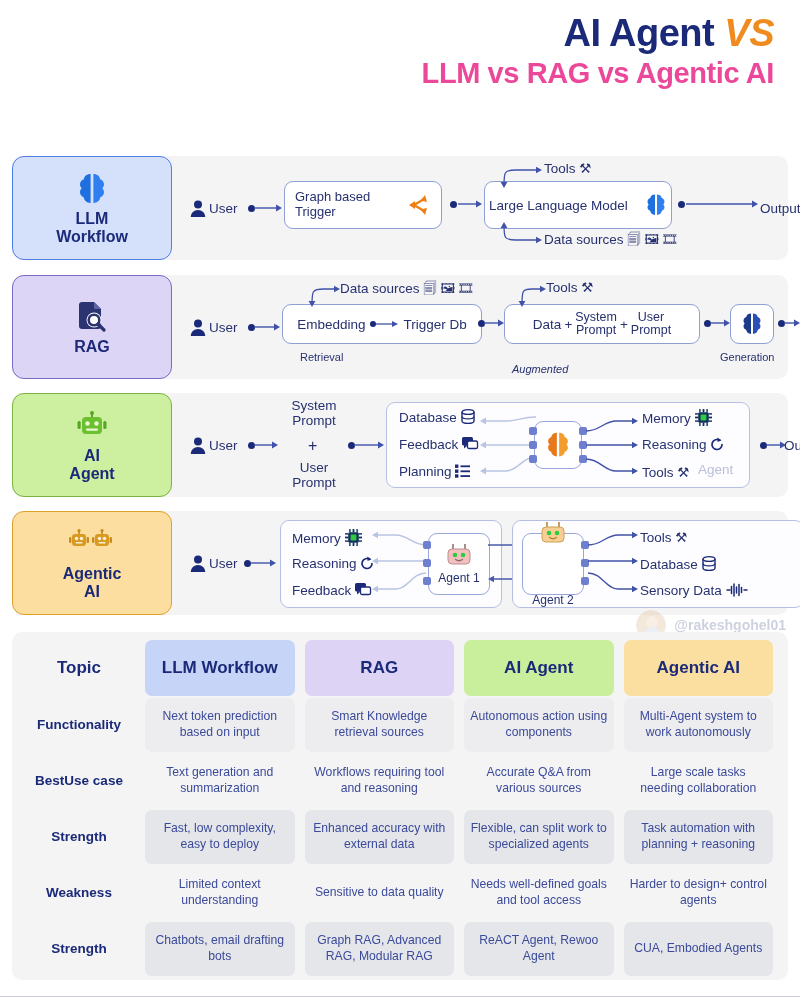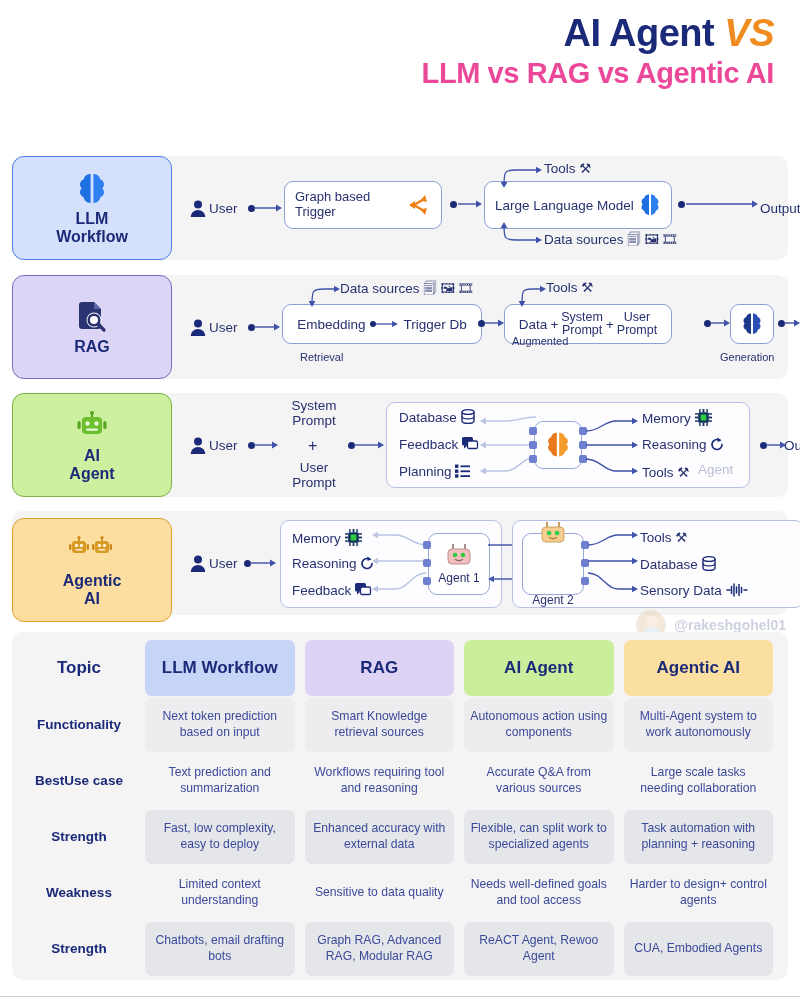--- a/index.html
+++ b/index.html
@@ -31,21 +31,21 @@
   .cat {
     position:absolute; left:0; top:0; width:160px; height:104px;
     border-radius:12px; display:flex; flex-direction:column;
     align-items:center; justify-content:center; gap:3px;
   }
   .cat .cat-label { font-size:16px; font-weight:800; color:#1b2a78; text-align:center; line-height:1.08; }
   .cat .cat-icon { height:36px; display:flex; align-items:center; justify-content:center; }
   .cat-llm { background:#d5e0fb; border:1.6px solid #4f7fe8; }
   .cat-rag { background:#ddd5f6; border:1.6px solid #7b6bc7; }
   .cat-agent { background:#ccefa0; border:1.6px solid #7cb342; }
-  .cat-agentic { background:#fcdfa0; border:1.6px solid #e0a02c;margin-top:7px; }
+  .cat-agentic { background:#fcdfa0; border:1.6px solid #e0a02c; }
 
   .flow { position:absolute; left:170px; top:0; right:0; height:104px; }
 
   
   .dt { font-size:13.5px; color:#27316f; white-space:nowrap; }
   .abs { position:absolute; }
 
   .nodebox {
     position:absolute; background:#fff; border:1.4px solid #8f9fd4;
     border-radius:9px; display:flex; align-items:center; justify-content:center;
@@ -141,21 +141,21 @@
             </svg>
         </span>
       </div>
 
       <div class="dot" style="left:268px; top:45px;"></div>
       <svg class="abs" style="left:276px; top:41px;" width="26" height="16">
           <line x1="0" y1="7" x2="18" y2="7" stroke="#3f51a8" stroke-width="1.4"></line>
           <path d="M18 3.5 L24 7 L18 10.5z" fill="#3f51a8"></path>
         </svg>
 
-      <div class="nodebox" style="left:302px; top:25px; width:188px; height:48px; justify-content:space-between; padding:0 10px;">
+      <div class="nodebox" style="left:302px; top:25px; width:188px; height:48px; justify-content:space-between; padding:0 4px;">
         <span class="dt">Large Language Model</span>
         <span>
           <svg width="22" height="24" viewBox="0 0 30 34">
               <path d="M13.6 2c-4 0-6.5 2.3-6.7 5.2C4.4 8 3 10 3 12.3c0 1.6.7 3 1.8 3.9C3.7 17.1 3 18.6 3 20.3c0 2.3 1.5 4.3 3.7 5 .4 3.3 3.1 5.7 6.9 5.7V2z" fill="#1e6fe0"></path>
               <path d="M16.4 2c4 0 6.5 2.3 6.7 5.2 2.5.8 3.9 2.8 3.9 5.1 0 1.6-.7 3-1.8 3.9 1.1 .9 1.8 2.4 1.8 4.1 0 2.3-1.5 4.3-3.7 5-.4 3.3-3.1 5.7-6.9 5.7V2z" fill="#2f7ff0"></path>
             </svg>
         </span>
       </div>
 
       <svg class="abs" style="left:300px; top:6px;" width="130" height="26">
@@ -234,28 +234,28 @@
         <span>🖼</span>
         <span>🎞</span>
       </span>
 
       <div class="dot" style="left:296px; top:45px;"></div>
       <svg class="abs" style="left:302px; top:41px;" width="22" height="16">
           <line x1="0" y1="7" x2="14" y2="7" stroke="#3f51a8" stroke-width="1.4"></line>
           <path d="M14 3.5 L20 7 L14 10.5z" fill="#3f51a8"></path>
         </svg>
 
-      <div class="nodebox" style="left:322px; top:29px; width:168px; height:40px; gap:3px; padding:0 7px;">
+      <div class="nodebox" style="left:322px; top:29px; width:196px; height:40px; gap:3px; padding:0 7px;">
         <span class="dt">Data</span>
         <span class="dt">+</span>
         <span class="dt" style="line-height:1.05; text-align:center; font-size:12.5px;"><span>System</span><br><span>Prompt</span></span>
         <span class="dt">+</span>
         <span class="dt" style="line-height:1.05; text-align:center; font-size:12.5px;"><span>User</span><br><span>Prompt</span></span>
       </div>
-      <span class="cap" style="left:330px; top:60px;">Augmented</span>
+      <span class="cap" style="left:330px; top:88px;font-style:italic;">Augmented</span>
 
       <svg class="abs" style="left:330px; top:6px;" width="60" height="26">
         <path d="M10 24 C10 10 10 8 20 8 L28 8" stroke="#3f51a8" stroke-width="1.3" fill="none"></path>
         <path d="M28 4.8 L34 8 L28 11.2z" fill="#3f51a8"></path>
         <path d="M6.6 20 L10 26 L13.4 20z" fill="#3f51a8"></path>
       </svg>
       <span class="abs dt" style="left:364px; top:4px;"><span>Tools</span> <span>⚒</span></span>
 
       <div class="dot" style="left:522px; top:45px;"></div>
       <svg class="abs" style="left:528px; top:41px;" width="22" height="16">
@@ -607,21 +607,21 @@
       <div class="tcell plain">Autonomous action using components</div>
       <div class="tcell plain">Multi-Agent system to work autonomously</div>
     </div>
 
     <div class="trow">
       <div class="tlabel">
           <span>Best</span>
           <br>
           <span>Use case</span>
         </div>
-      <div class="tcell transparent">Text prediction and summarization</div>
+      <div class="tcell transparent">Text generation and summarization</div>
       <div class="tcell transparent">Workflows requiring tool and reasoning</div>
       <div class="tcell transparent">Accurate Q&amp;A from various sources</div>
       <div class="tcell transparent">Large scale tasks needing collaboration</div>
     </div>
 
     <div class="trow">
       <div class="tlabel">Strength</div>
       <div class="tcell shade">Fast, low complexity, easy to deploy</div>
       <div class="tcell shade">Enhanced accuracy with external data</div>
       <div class="tcell shade">Flexible, can split work to specialized agents</div>

